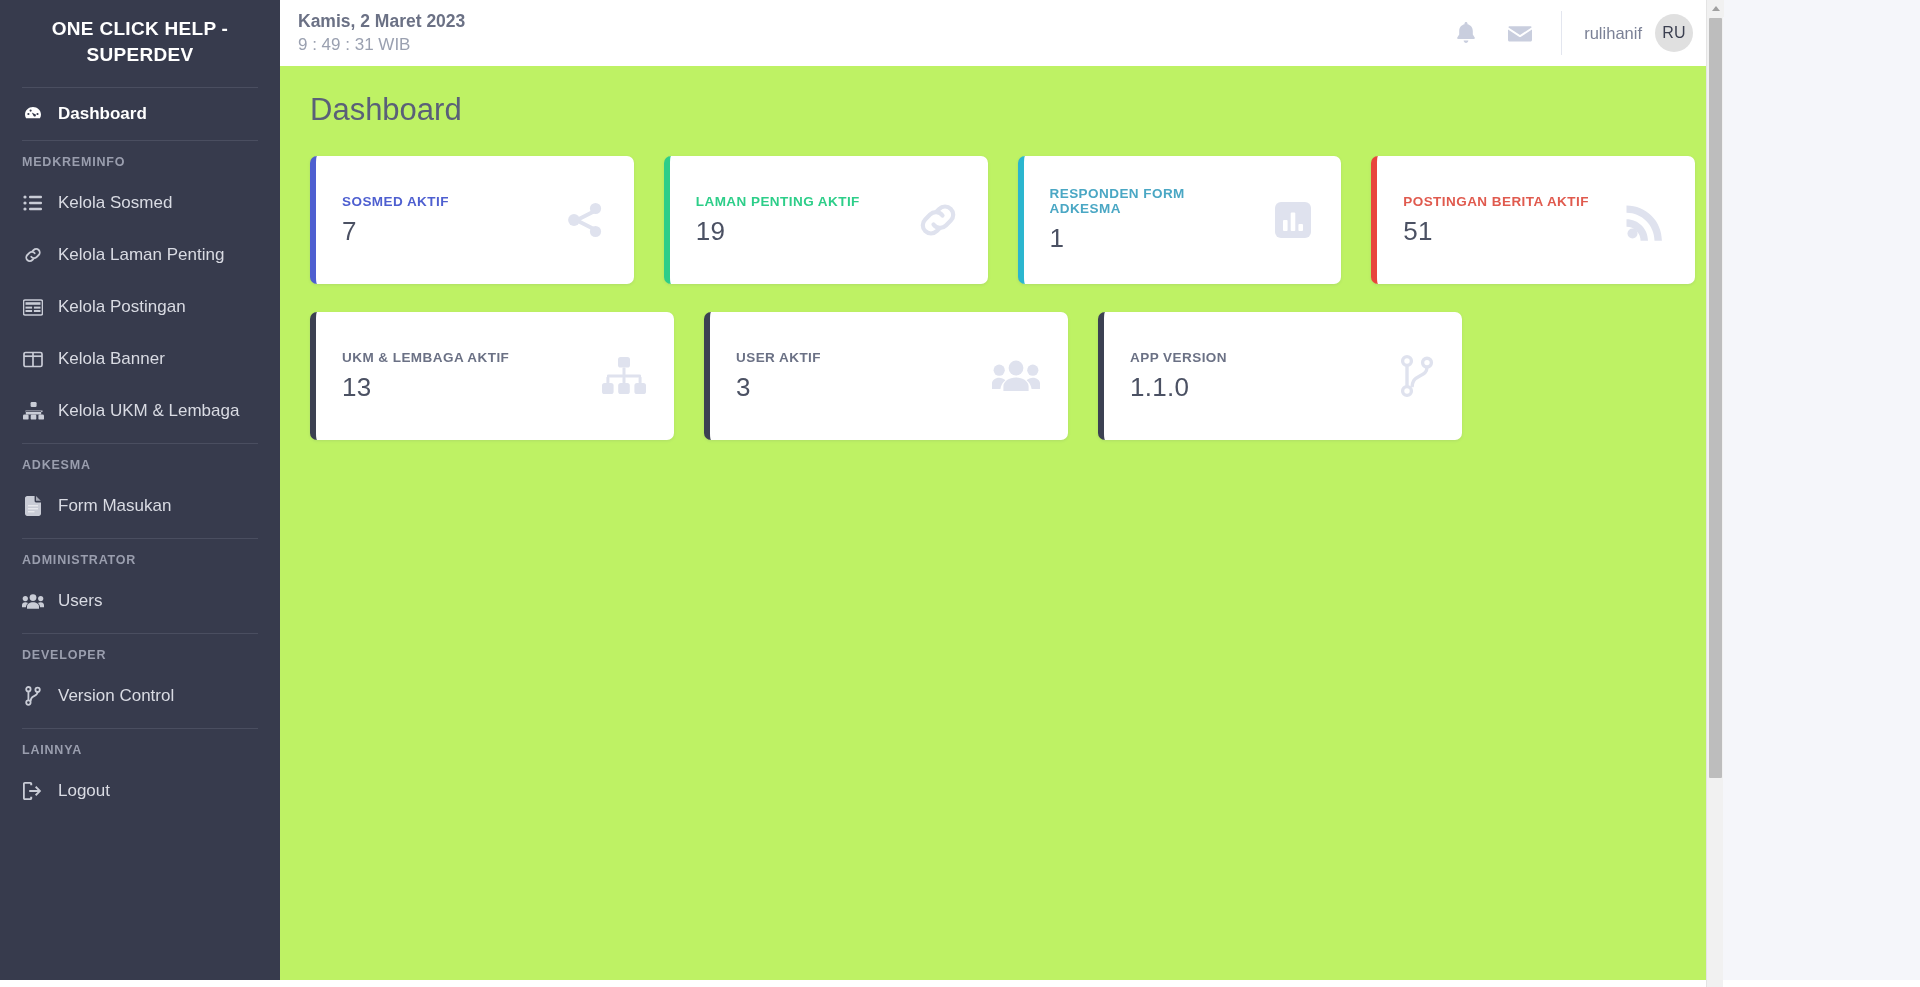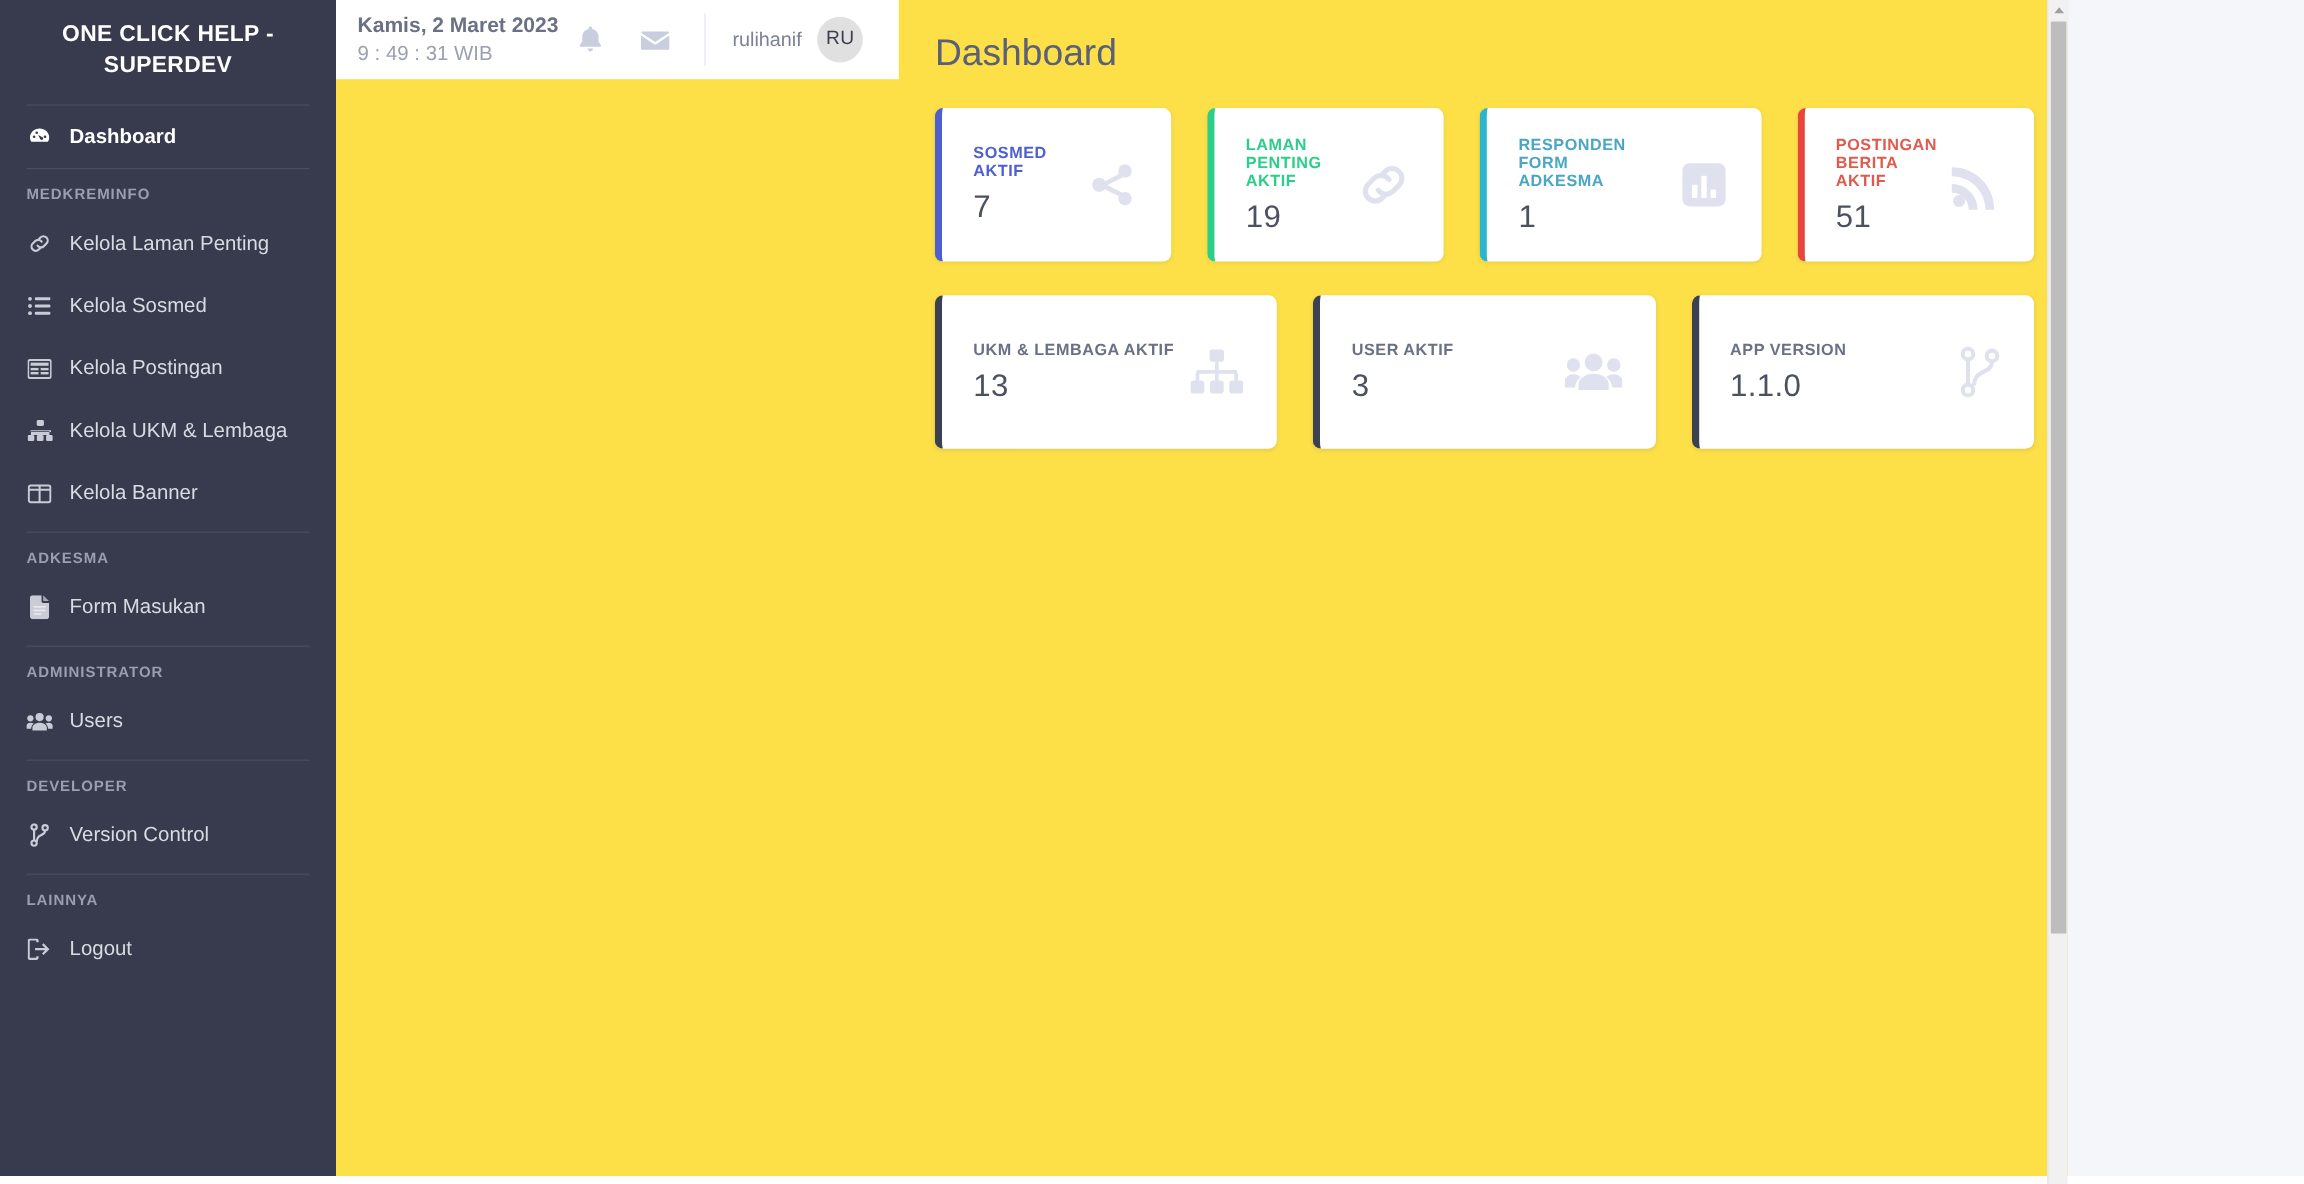--- a/index.html
+++ b/index.html
@@ -54,22 +54,22 @@
     font-size: 12.5px;
     font-weight: bold;
     letter-spacing: .8px;
     padding: 14px 0 8px 22px;
   }
   .nav-group { padding-bottom: 6px; }
 
   
   .main {
     flex: 1; height: 987px;
-    display: flex; flex-direction: row;
-    background: #fde047;
+    display: flex; flex-direction: column;
+    background: #bef264;
     position: relative;
     overflow: hidden;
   }
   .topbar {
     height: 66px; min-height: 66px;
     background: #ffffff;
     display: flex; align-items: center;
     justify-content: space-between;
     padding: 0 26px 0 18px;
   }
@@ -180,74 +180,74 @@
           </span>
           <span>Dashboard</span>
         </div>
       </div>
     <div class="sb-divider"></div>
     <div id="sidebar-sections">
         <div class="nav-group">
           <div class="nav-section">MEDKREMINFO</div>
           <div class="nav-item">
             <span class="ico">
-              <svg width="20" height="20" viewBox="0 0 20 20" fill="none" stroke="currentColor" stroke-width="1.8" stroke-linecap="round">
-                <path d="M8.3 11.7a3.5 3.5 0 0 0 5.3.4l2.1-2.1a3.5 3.5 0 0 0-5-5l-1.2 1.2"></path>
-                <path d="M11.7 8.3a3.5 3.5 0 0 0-5.3-.4l-2.1 2.1a3.5 3.5 0 0 0 5 5l1.2-1.2"></path>
-              </svg>
-            </span>
-            <span>Kelola Laman Penting</span>
-          </div>
-          <div class="nav-item">
-            <span class="ico">
               <svg width="20" height="18" viewBox="0 0 20 18" fill="currentColor">
                 <circle cx="2" cy="3" r="1.6"></circle>
                 <circle cx="2" cy="9" r="1.6"></circle>
                 <circle cx="2" cy="15" r="1.6"></circle>
                 <rect x="6" y="1.8" width="13" height="2.4" rx="1"></rect>
                 <rect x="6" y="7.8" width="13" height="2.4" rx="1"></rect>
                 <rect x="6" y="13.8" width="13" height="2.4" rx="1"></rect>
               </svg>
             </span>
             <span>Kelola Sosmed</span>
           </div>
           <div class="nav-item">
             <span class="ico">
+              <svg width="20" height="20" viewBox="0 0 20 20" fill="none" stroke="currentColor" stroke-width="1.8" stroke-linecap="round">
+                <path d="M8.3 11.7a3.5 3.5 0 0 0 5.3.4l2.1-2.1a3.5 3.5 0 0 0-5-5l-1.2 1.2"></path>
+                <path d="M11.7 8.3a3.5 3.5 0 0 0-5.3-.4l-2.1 2.1a3.5 3.5 0 0 0 5 5l1.2-1.2"></path>
+              </svg>
+            </span>
+            <span>Kelola Laman Penting</span>
+          </div>
+          <div class="nav-item">
+            <span class="ico">
               <svg width="20" height="17" viewBox="0 0 20 17" fill="currentColor">
                 <rect x="0.5" y="1" width="19" height="15" rx="1.6" fill="none" stroke="currentColor" stroke-width="1.6"></rect>
                 <rect x="2.5" y="3.2" width="15" height="2.6"></rect>
                 <rect x="2.5" y="7.6" width="6.6" height="2"></rect>
                 <rect x="10.9" y="7.6" width="6.6" height="2"></rect>
                 <rect x="2.5" y="11" width="6.6" height="2"></rect>
                 <rect x="10.9" y="11" width="6.6" height="2"></rect>
               </svg>
             </span>
             <span>Kelola Postingan</span>
           </div>
           <div class="nav-item">
             <span class="ico">
+              <svg width="20" height="17" viewBox="0 0 20 17" fill="none" stroke="currentColor" stroke-width="1.7">
+                <rect x="1" y="1.5" width="18" height="14" rx="1.6"></rect>
+                <path d="M10 1.5v14"></path>
+                <path d="M1 5.2h18"></path>
+              </svg>
+            </span>
+            <span>Kelola Banner</span>
+          </div>
+          <div class="nav-item">
+            <span class="ico">
               <svg width="21" height="18" viewBox="0 0 21 18" fill="currentColor">
                 <rect x="7.6" y="0" width="6" height="5" rx="1.2"></rect>
                 <rect x="0" y="12.6" width="5.6" height="5" rx="1.2"></rect>
                 <rect x="7.7" y="12.6" width="5.6" height="5" rx="1.2"></rect>
                 <rect x="15.4" y="12.6" width="5.6" height="5" rx="1.2"></rect>
                 <path d="M10.1 5v3.6M2.8 12.6V9.3h15.4v3.3M10.5 8.6h-8v1.4h17V8.6z"></path>
               </svg>
             </span>
             <span>Kelola UKM &amp; Lembaga</span>
-          </div>
-          <div class="nav-item">
-            <span class="ico">
-              <svg width="20" height="17" viewBox="0 0 20 17" fill="none" stroke="currentColor" stroke-width="1.7">
-                <rect x="1" y="1.5" width="18" height="14" rx="1.6"></rect>
-                <path d="M10 1.5v14"></path>
-                <path d="M1 5.2h18"></path>
-              </svg>
-            </span>
-            <span>Kelola Banner</span>
           </div>
         </div>
         <div class="sb-divider"></div>
         <div class="nav-group">
           <div class="nav-section">ADKESMA</div>
           <div class="nav-item">
             <span class="ico">
               <svg width="16" height="20" viewBox="0 0 16 20" fill="currentColor">
                 <path d="M9.6 0H2.2C1 0 0 1 0 2.2v15.6C0 19 1 20 2.2 20h11.6c1.2 0 2.2-1 2.2-2.2V6.4H11c-.8 0-1.4-.6-1.4-1.4V0z"></path>
                 <path d="M11 0v4.8h4.8L11 0z" opacity=".75"></path>

